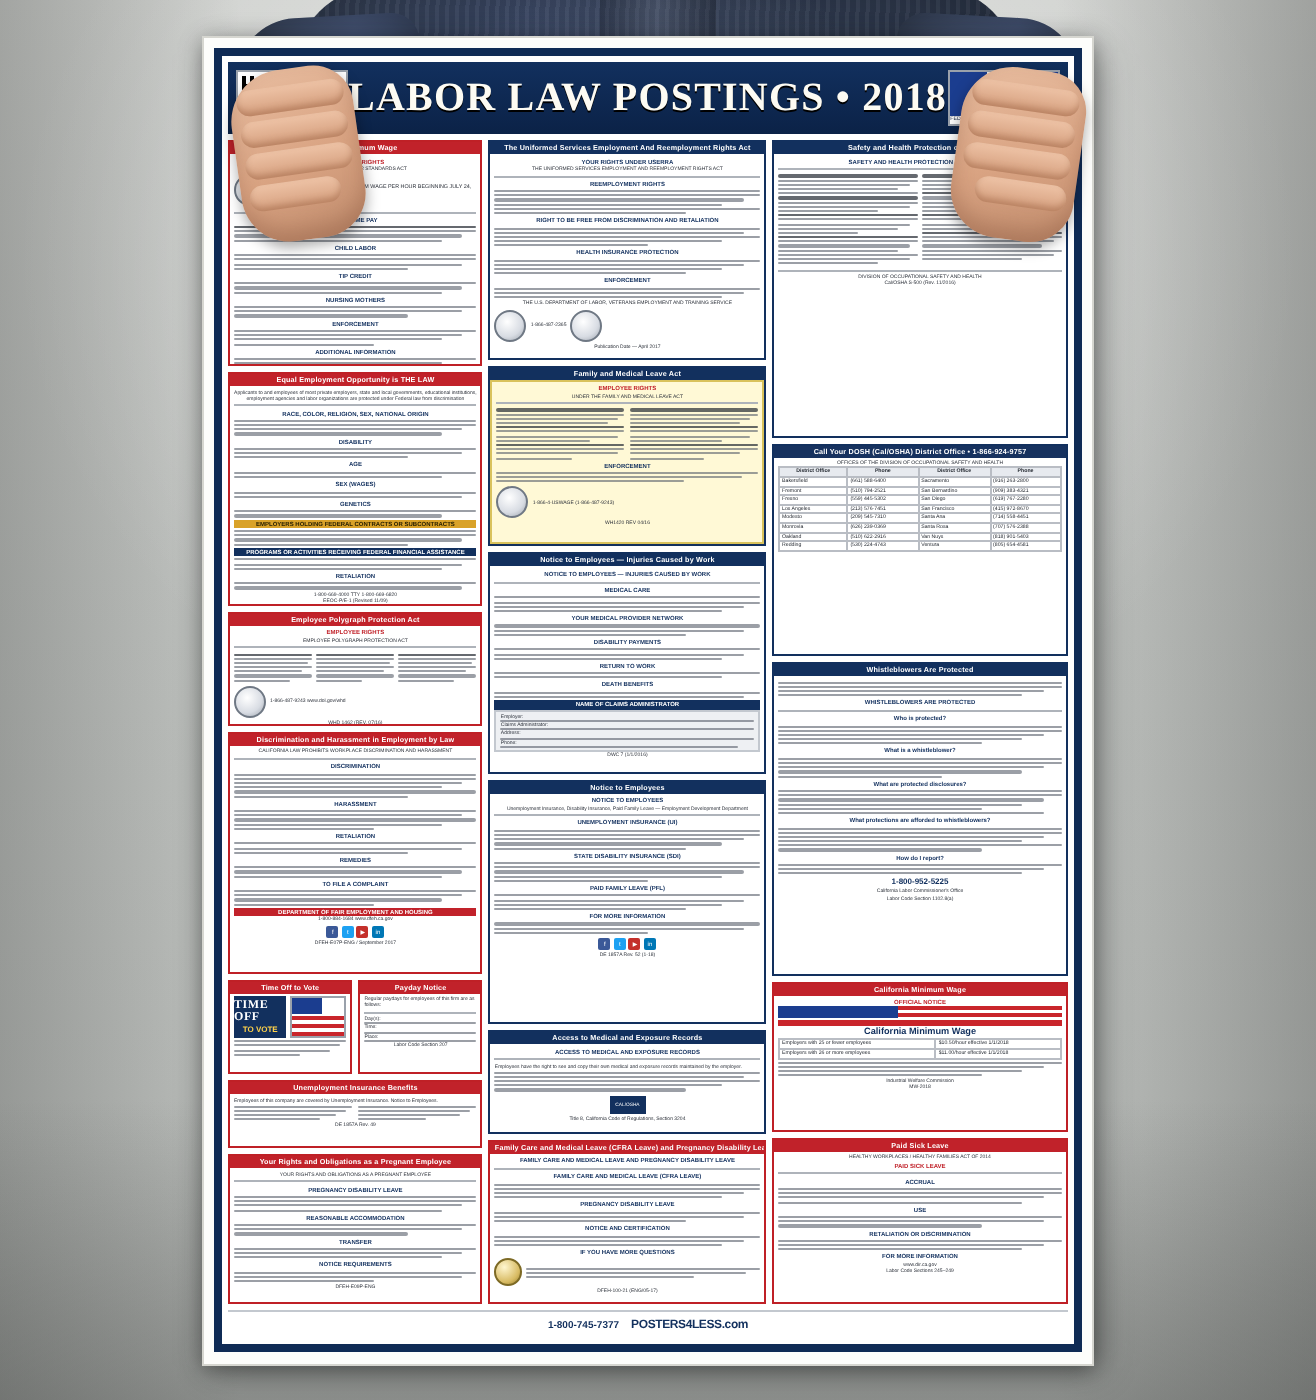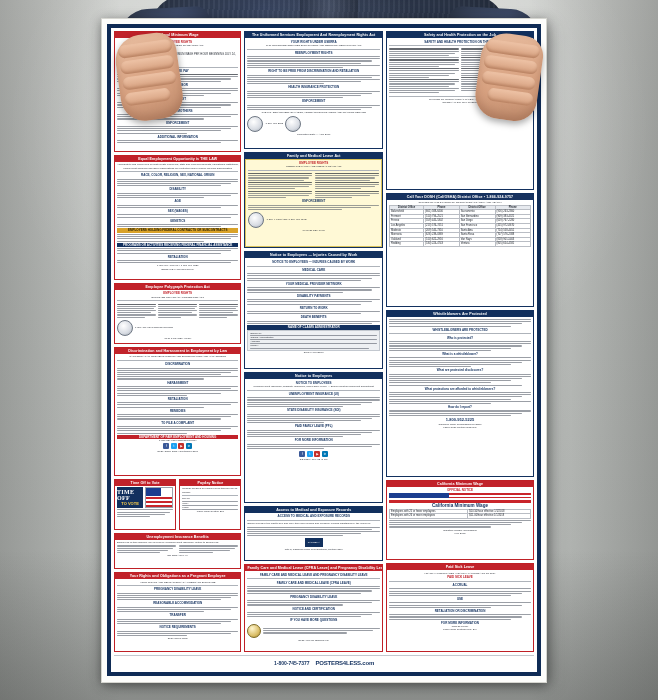--- a/index.html
+++ b/index.html
@@ -491,20 +491,37 @@
     <div class="arm left"></div>
     <div class="arm right"></div>
   </div>
 
   <div class="poster-shadow"></div>
 
   <div class="poster">
     <div class="poster-inner">
       <div class="poster-face">
 
+        <div class="poster-header">
+          <div class="hdr-badge">
+            <div class="qr"></div>
+            <div class="hdr-badge-txt">
+              <b>Product Barcode</b>
+              <span>Scan for Current CA Updates</span>
+            </div>
+          </div>
+          <div class="hdr-title-wrap">
+            <div class="hdr-title">LABOR LAW POSTINGS • 2018</div>
+          </div>
+          <div class="hdr-flag">
+            <div class="flag-top"></div>
+            <div class="flag-lbl">FEDERAL &amp; STATE
+COMBINATION POSTER</div>
+          </div>
+        </div>
 
         <div class="poster-body">
 
           <div class="col c1">
 
             <div class="panel red" style="flex:1.45">
               <div class="panel-title red">Federal Minimum Wage</div>
               <div class="panel-body">
                 <div class="sub red">EMPLOYEE RIGHTS</div>
                 <div class="tiny c">UNDER THE FAIR LABOR STANDARDS ACT</div>

